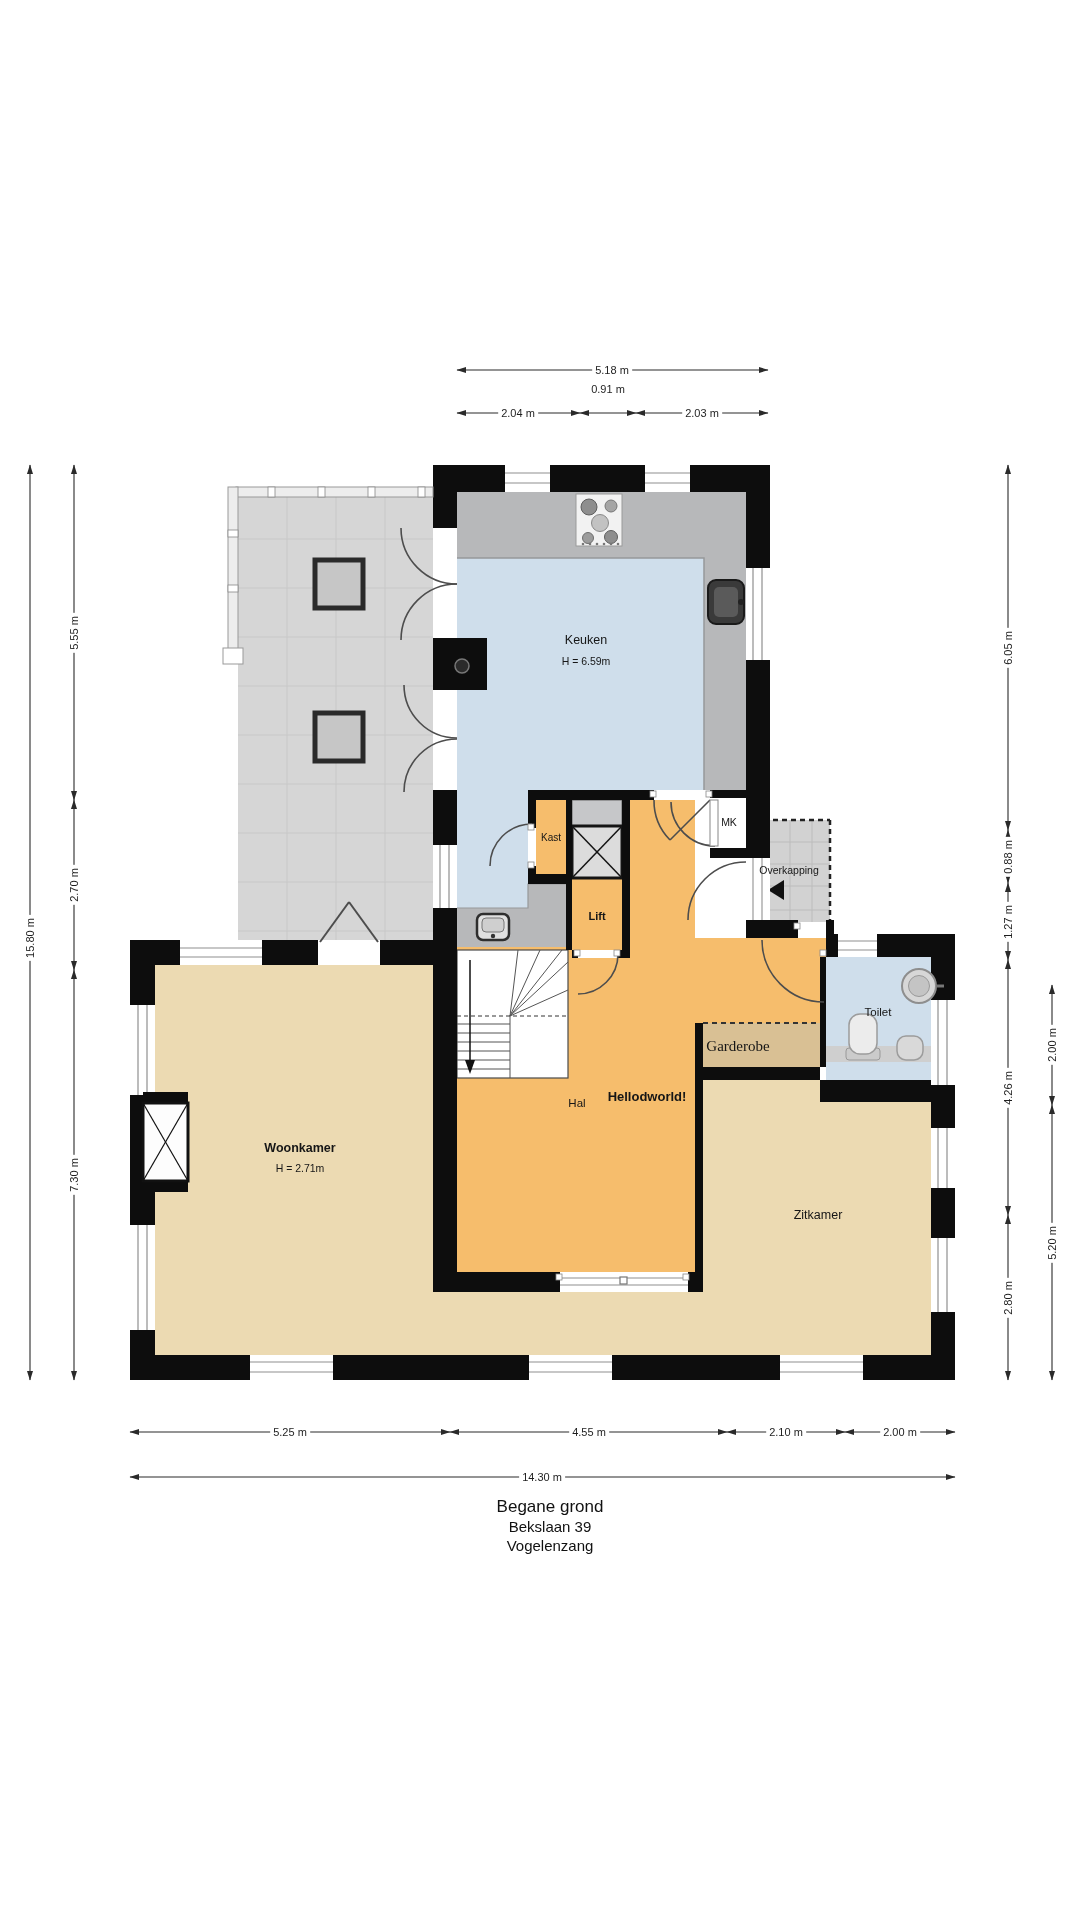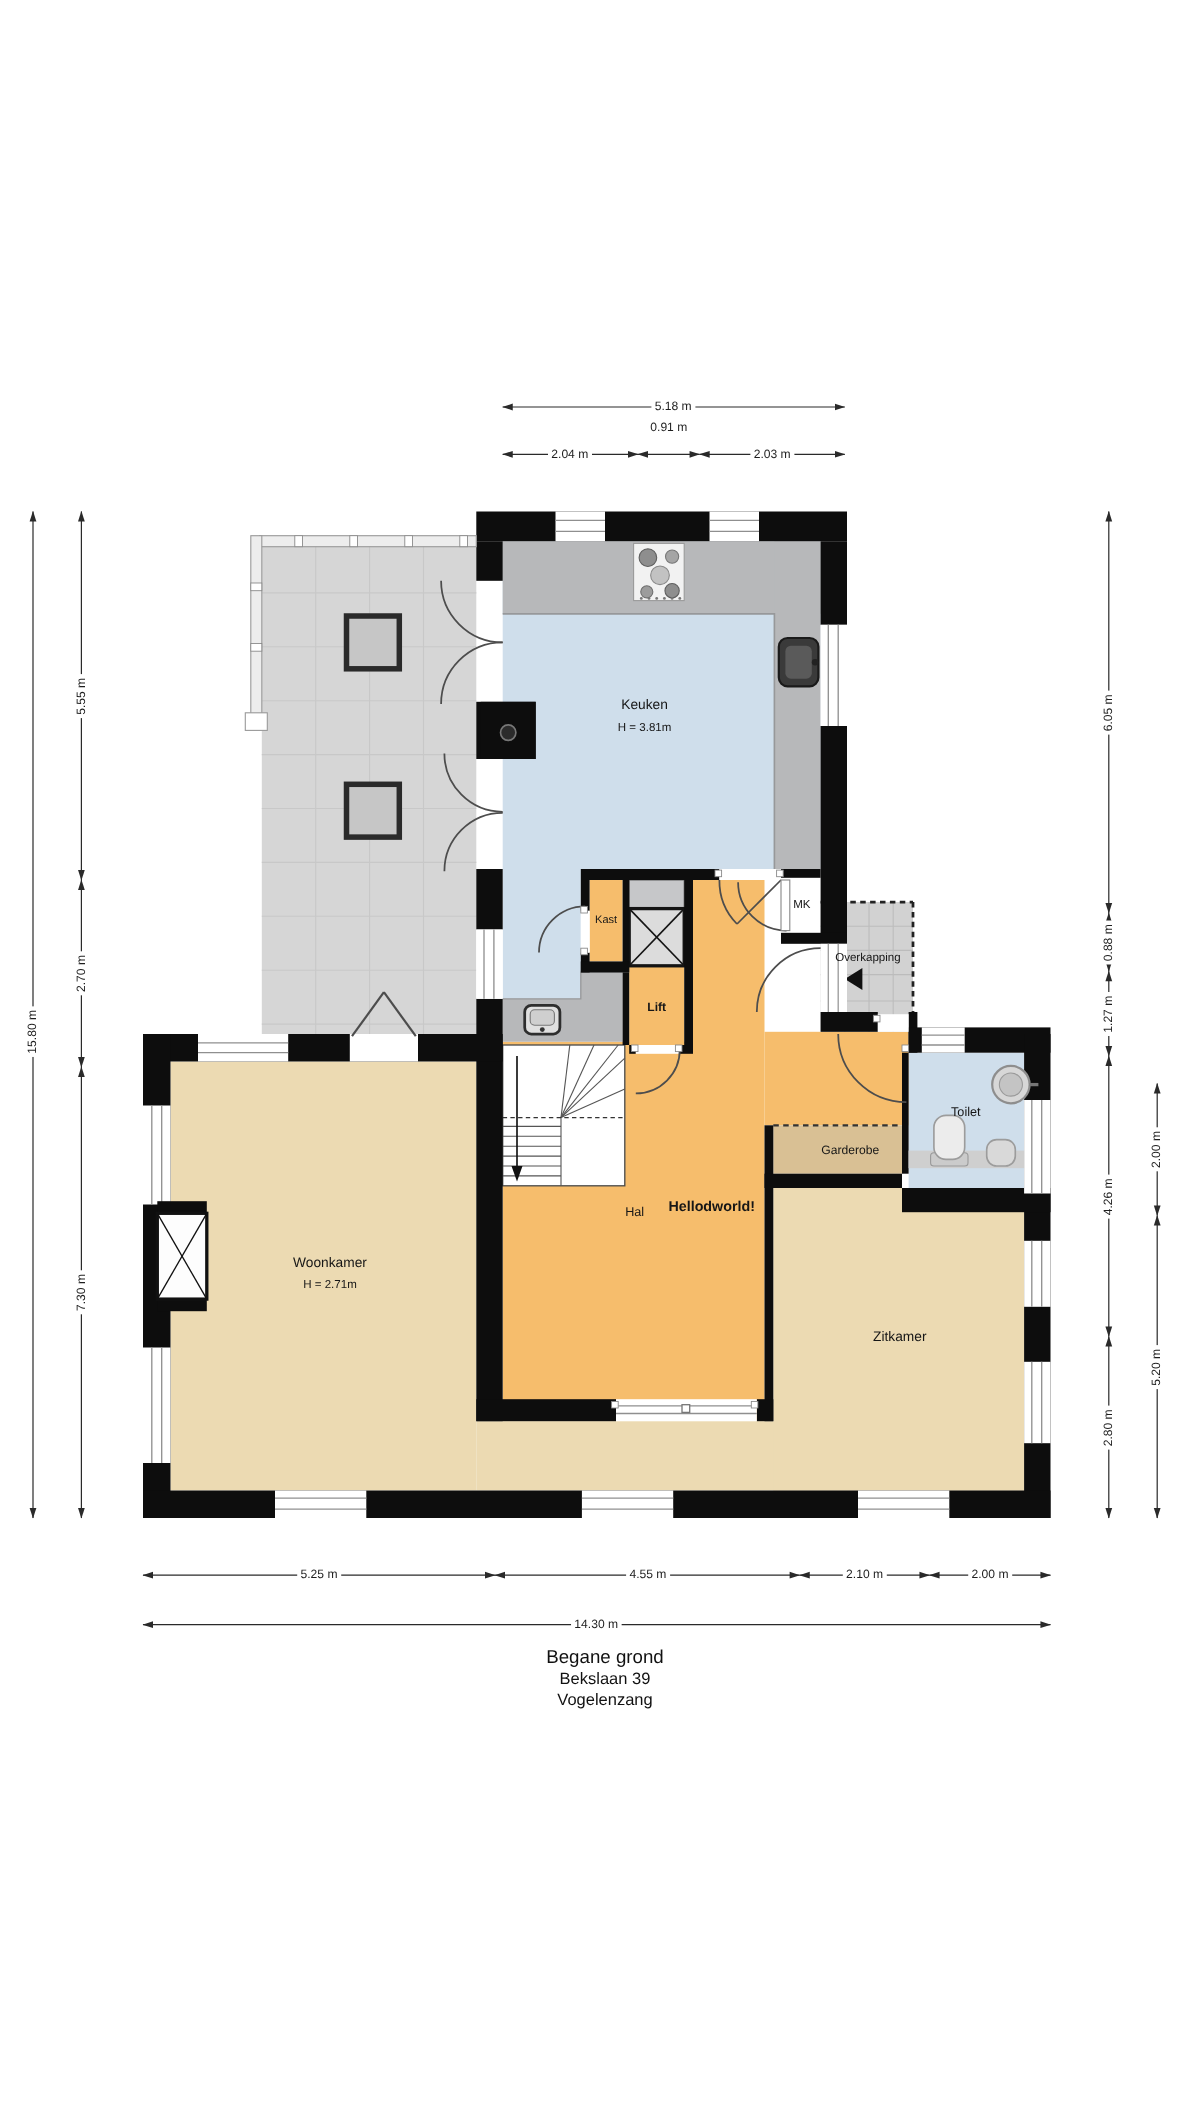--- a/index.html
+++ b/index.html
@@ -373,30 +373,30 @@
     <line x1="1052" y1="1105" x2="1052" y2="1380" marker-start="url(#ah)" marker-end="url(#ah)"></line>
     <line x1="130" y1="1432" x2="450" y2="1432" marker-start="url(#ah)" marker-end="url(#ah)"></line>
     <line x1="450" y1="1432" x2="727" y2="1432" marker-start="url(#ah)" marker-end="url(#ah)"></line>
     <line x1="727" y1="1432" x2="845" y2="1432" marker-start="url(#ah)" marker-end="url(#ah)"></line>
     <line x1="845" y1="1432" x2="955" y2="1432" marker-start="url(#ah)" marker-end="url(#ah)"></line>
     <line x1="130" y1="1477" x2="955" y2="1477" marker-start="url(#ah)" marker-end="url(#ah)"></line>
   </g>
 </svg>
 
 <div class="rlbl" style="left:586px;top:641px;font-size:12.5px;">Keuken</div>
-<div class="rlbl small" style="left:586px;top:662px;">H = 3.81m</div>
+<div class="rlbl small" style="left:586px;top:662px;">H = 6.59m</div>
 <div class="rlbl small" style="left:551px;top:837px;font-size:10px;">Kast</div>
 <div class="rlbl semibold" style="left:597px;top:916px;">Lift</div>
 <div class="rlbl small" style="left:729px;top:823px;">MK</div>
 <div class="rlbl small" style="left:789px;top:871px;">Overkapping</div>
 <div class="rlbl" style="left:878px;top:1012px;font-size:11.5px;">Toilet</div>
-<div class="rlbl" style="left:773px;top:1046px;font-size:11px;">Garderobe</div>
+<div class="rlbl" style="left:738px;top:1046px;font-size:15px;font-family:Liberation Serif, serif;">Garderobe</div>
 <div class="rlbl" style="left:577px;top:1103px;font-size:11.5px;">Hal</div>
 <div class="rlbl bold" style="left:647px;top:1097px;">Hellodworld!</div>
-<div class="rlbl" style="left:300px;top:1149px;font-size:12.5px;">Woonkamer</div>
+<div class="rlbl" style="left:300px;top:1149px;font-size:12.5px;font-weight:bold;">Woonkamer</div>
 <div class="rlbl small" style="left:300px;top:1169px;">H = 2.71m</div>
 <div class="rlbl" style="left:818px;top:1216px;font-size:12.5px;">Zitkamer</div>
 
 <div class="lbl" style="left:612px;top:370px;">5.18 m</div>
 <div class="lbl" style="left:518px;top:413px;">2.04 m</div>
 <div class="lbl" style="left:608px;top:389px;">0.91 m</div>
 <div class="lbl" style="left:702px;top:413px;">2.03 m</div>
 
 <div class="lbl v" style="left:30px;top:938px;">15.80 m</div>
 <div class="lbl v" style="left:74px;top:633px;">5.55 m</div>

